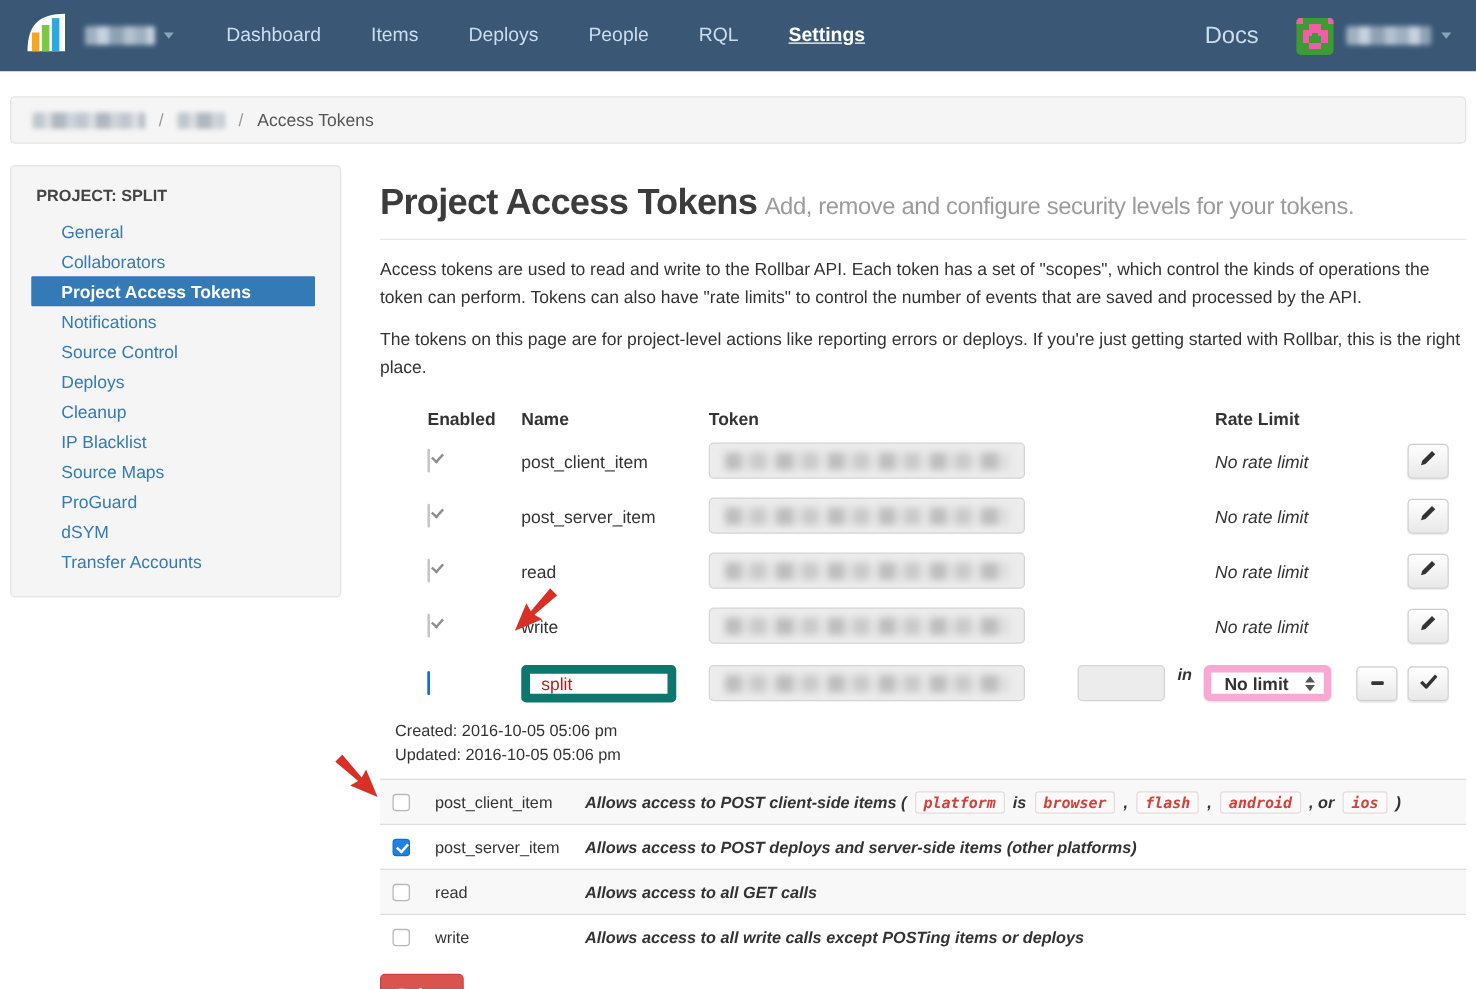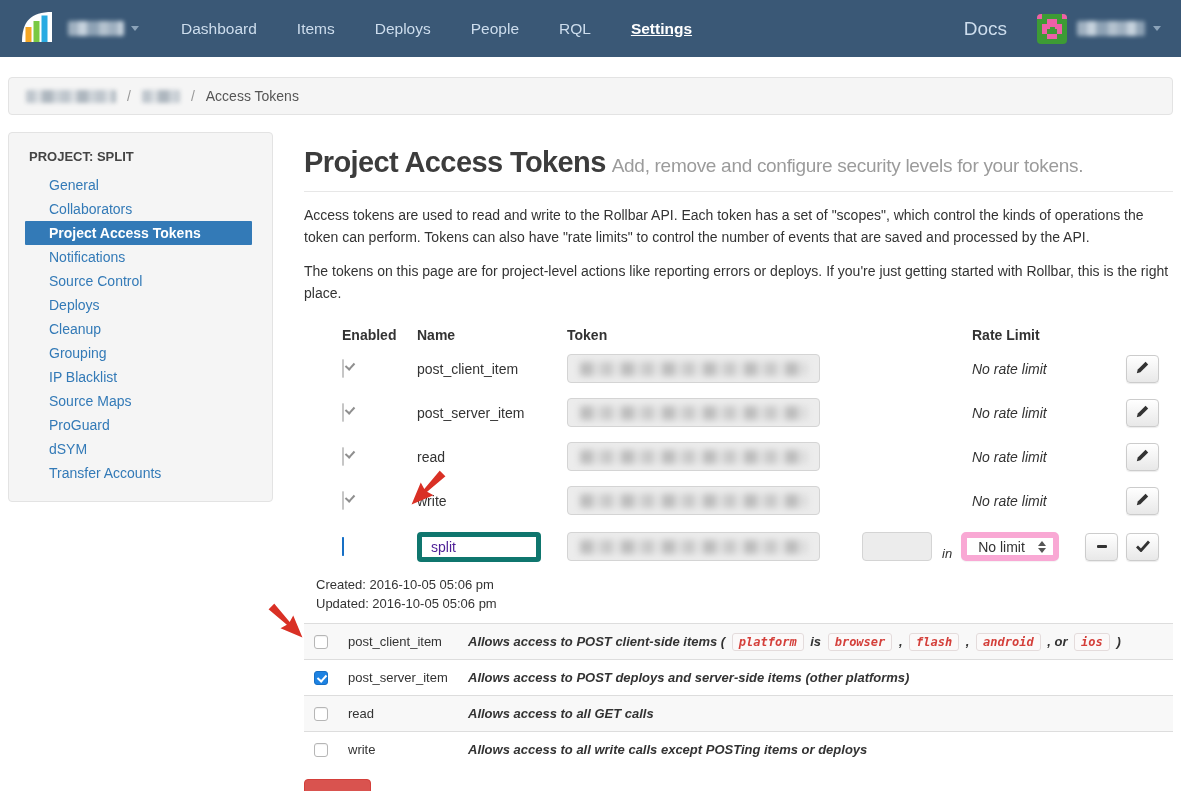--- a/index.html
+++ b/index.html
@@ -47,21 +47,21 @@
 
   
   .tk-head, .tk-row { display: flex; align-items: center; }
   .tk-head { font-weight: bold; font-size: 14px; margin-top: 18px; height: 24px; }
   .tk-row { height: 44px; }
   .tk-row.new { height: 48px; }
   .c-en { width: 75px; flex: none; margin-left: 38px; }
   .c-name { width: 150px; flex: none; font-size: 14px; }
   .c-token { width: 295px; flex: none; }
   .c-rate { flex: 1; padding-left: 110px; font-size: 14px; }
-  .c-rate.widgets { padding-left: 0; display: flex; align-items: flex-end; }
+  .c-rate.widgets { padding-left: 0; display: flex; align-items: flex-start; font-weight: bold; }
   .rate-text { font-style: italic; }
 
   .token-field { width: 253px; height: 29px; background: #ececec; border: 1px solid #d4d4d4; border-radius: 4px;
     display: flex; align-items: center; padding: 0 12px; overflow: hidden; cursor: text; }
   .token-blur { height: 14px; width: 100%; filter: blur(3px); border-radius: 2px;
     background: repeating-linear-gradient(90deg,#bdbdbd 0 13px,#dedede 13px 21px,#c9c9c9 21px 33px,#e4e4e4 33px 41px); }
 
   .cb { width: 14px; height: 14px; border-radius: 3px; position: relative; flex: none; cursor: pointer; }
   .cb-dis { background: #f0f0f0; border: 1px solid #c6c6c6; }
   .cb-dis::after { content: ""; position: absolute; left: 4px; top: 1px; width: 4px; height: 7px;
@@ -70,22 +70,22 @@
   .cb-blue::after { content: ""; position: absolute; left: 4px; top: 1px; width: 4px; height: 7px;
     border: solid #fff; border-width: 0 2px 2px 0; transform: rotate(42deg); }
   .cb-empty { background: #fff; border: 1px solid #b6b6b6; box-shadow: inset 0 1px 1px rgba(0,0,0,0.06); }
 
   .btn { height: 28px; min-width: 33px; border: 1px solid #ccc; border-radius: 4px;
     background: linear-gradient(#ffffff,#e8e8e8); display: inline-flex; align-items: center; justify-content: center;
     box-shadow: 0 1px 1px rgba(0,0,0,0.08); cursor: pointer; }
   .btn-zone { margin-left: auto; display: flex; gap: 8px; padding-right: 14px; }
   .minus-bar { width: 10px; height: 3px; background: #333; border-radius: 1px; }
 
-  .name-input { width: 124px; height: 30px; border: 5px solid #0f766e; border-radius: 4px; padding: 0 9px;
-    font-size: 14px; font-family: "Liberation Sans", sans-serif; color: #4c1d95; }
+  .name-input { width: 124px; height: 30px; border: 7px solid #0f766e; border-radius: 4px; padding: 0 9px;
+    font-size: 14px; font-family: "Liberation Sans", sans-serif; color: #b91c1c; }
   .rate-input { width: 70px; height: 29px; background: #ececec; border: 1px solid #d4d4d4; border-radius: 4px; }
   .in-label { font-style: italic; font-size: 13px; margin: 0 9px 0 10px; color: #333; }
   .select { height: 29px; border: 6px solid #f9a8d4; border-radius: 5px; background: #fff;
     display: inline-flex; align-items: center; padding: 0 28px 0 11px; font-size: 14px; position: relative;
     box-shadow: 0 1px 1px rgba(0,0,0,0.05); cursor: pointer; }
   .stepper { position: absolute; right: 7px; top: 50%; transform: translateY(-50%); display: flex; flex-direction: column; gap: 2px; }
   .tri-up { width: 0; height: 0; border-left: 4px solid transparent; border-right: 4px solid transparent; border-bottom: 5px solid #555; }
   .tri-down { width: 0; height: 0; border-left: 4px solid transparent; border-right: 4px solid transparent; border-top: 5px solid #555; }
 
   .created-block { font-size: 13px; line-height: 1.45; margin: 5px 12px 10px; }
@@ -184,21 +184,20 @@
         <div class="side-item active">Project Access Tokens</div>
 
         <div class="side-item">Notifications</div>
 
         <div class="side-item">Source Control</div>
 
         <div class="side-item">Deploys</div>
 
         <div class="side-item">Cleanup</div>
 
-        <div class="side-item">Grouping</div>
 
         <div class="side-item">IP Blacklist</div>
 
         <div class="side-item">Source Maps</div>
 
         <div class="side-item">ProGuard</div>
 
         <div class="side-item">dSYM</div>
 
         <div class="side-item">Transfer Accounts</div>

